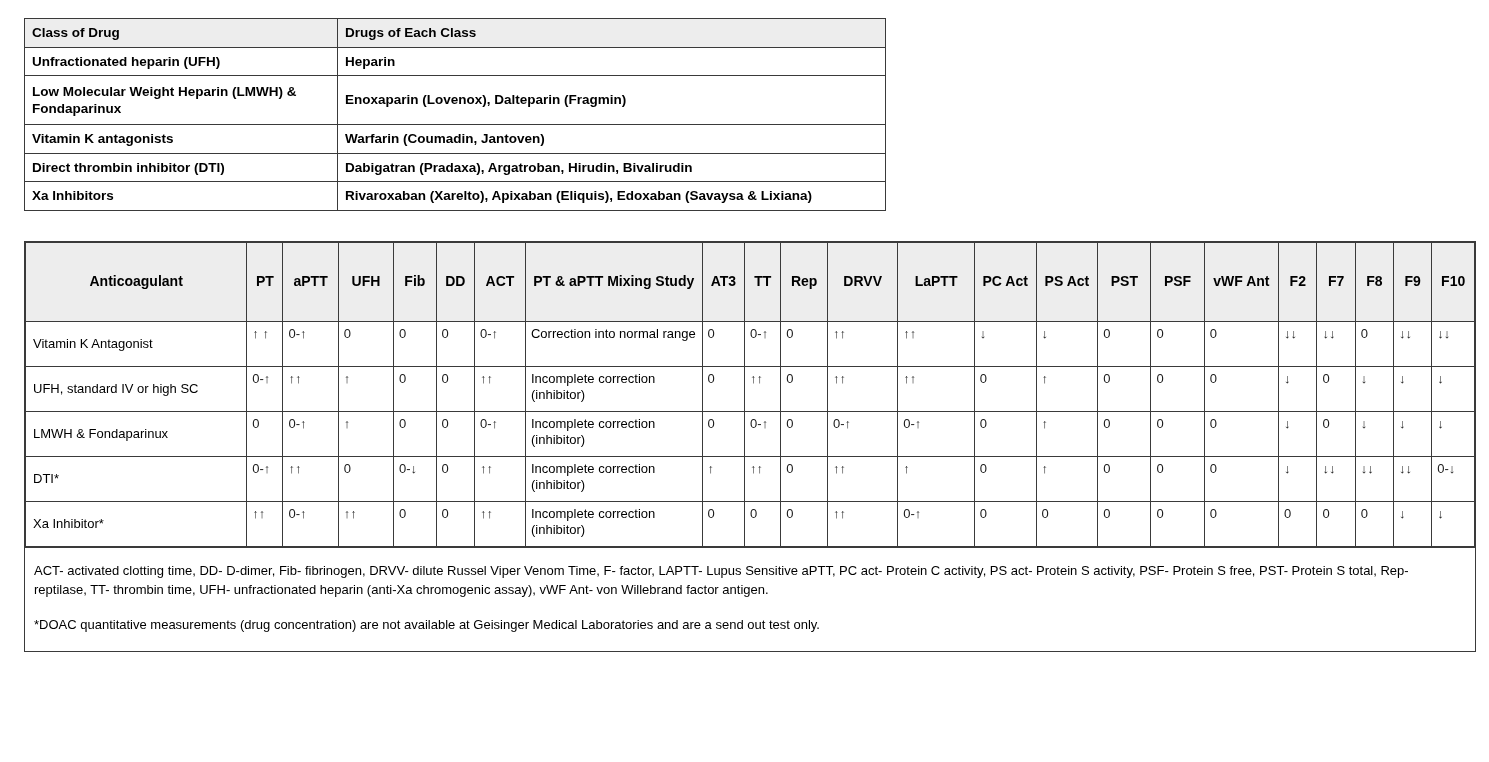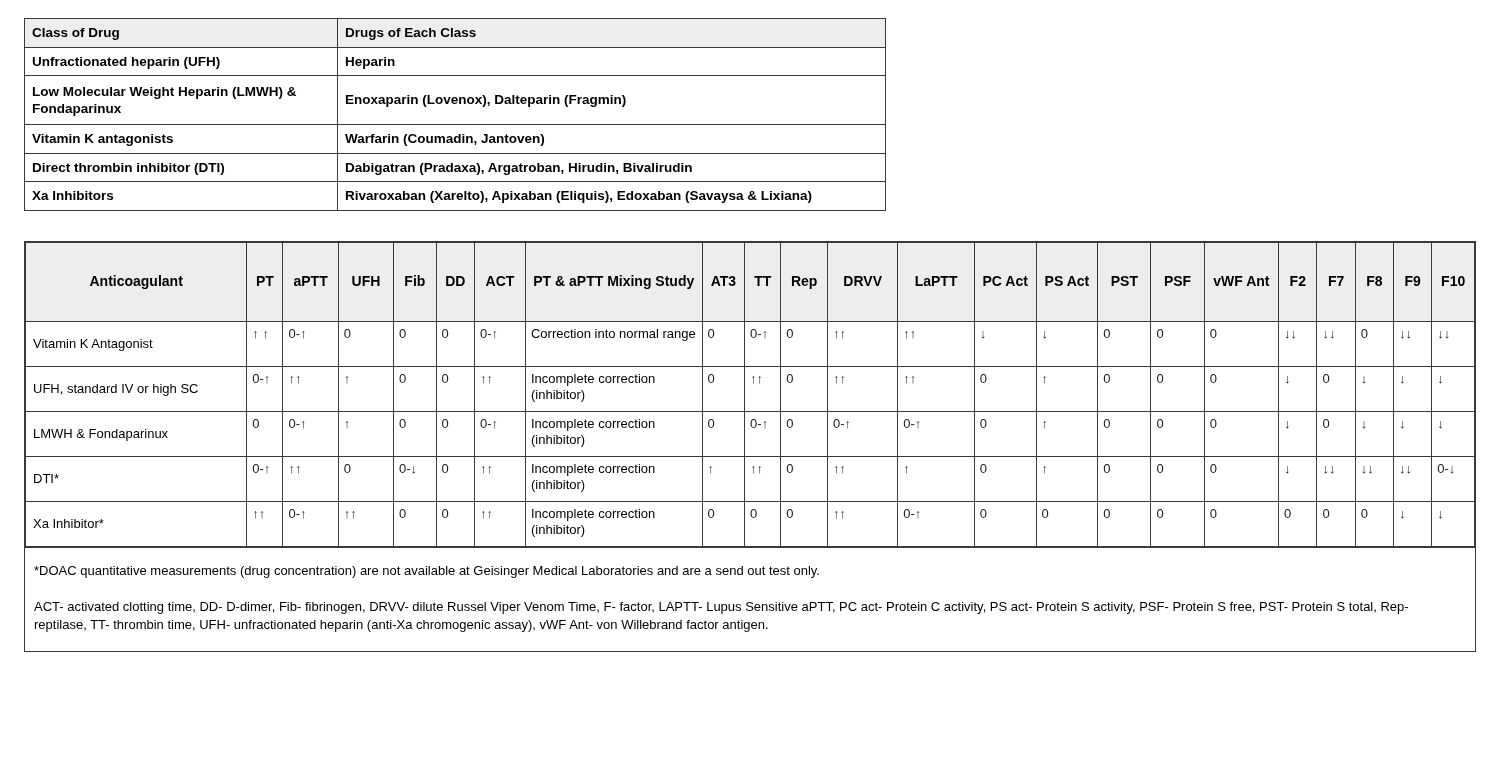--- a/index.html
+++ b/index.html
@@ -317,18 +317,18 @@
           <td class="arrow">0</td>
           <td class="arrow">0</td>
           <td class="arrow">0</td>
           <td class="arrow">↓</td>
           <td class="arrow">↓</td>
         </tr>
       </tbody>
     </table>
 
     <div class="notes">
+      <p>ACT- activated clotting time, DD- D-dimer, Fib- fibrinogen, DRVV- dilute Russel Viper Venom Time, F- factor, LAPTT- Lupus Sensitive aPTT, PC act- Protein C activity, PS act- Protein S activity, PSF- Protein S free, PST- Protein S total, Rep- reptilase, TT- thrombin time, UFH- unfractionated heparin (anti-Xa chromogenic assay), vWF Ant- von Willebrand factor antigen.</p>
       <p>*DOAC quantitative measurements (drug concentration) are not available at Geisinger Medical Laboratories and are a send out test only.</p>
-      <p>ACT- activated clotting time, DD- D-dimer, Fib- fibrinogen, DRVV- dilute Russel Viper Venom Time, F- factor, LAPTT- Lupus Sensitive aPTT, PC act- Protein C activity, PS act- Protein S activity, PSF- Protein S free, PST- Protein S total, Rep- reptilase, TT- thrombin time, UFH- unfractionated heparin (anti-Xa chromogenic assay), vWF Ant- von Willebrand factor antigen.</p>
     </div>
   </div>
 
 </div>
 
 </body></html>

